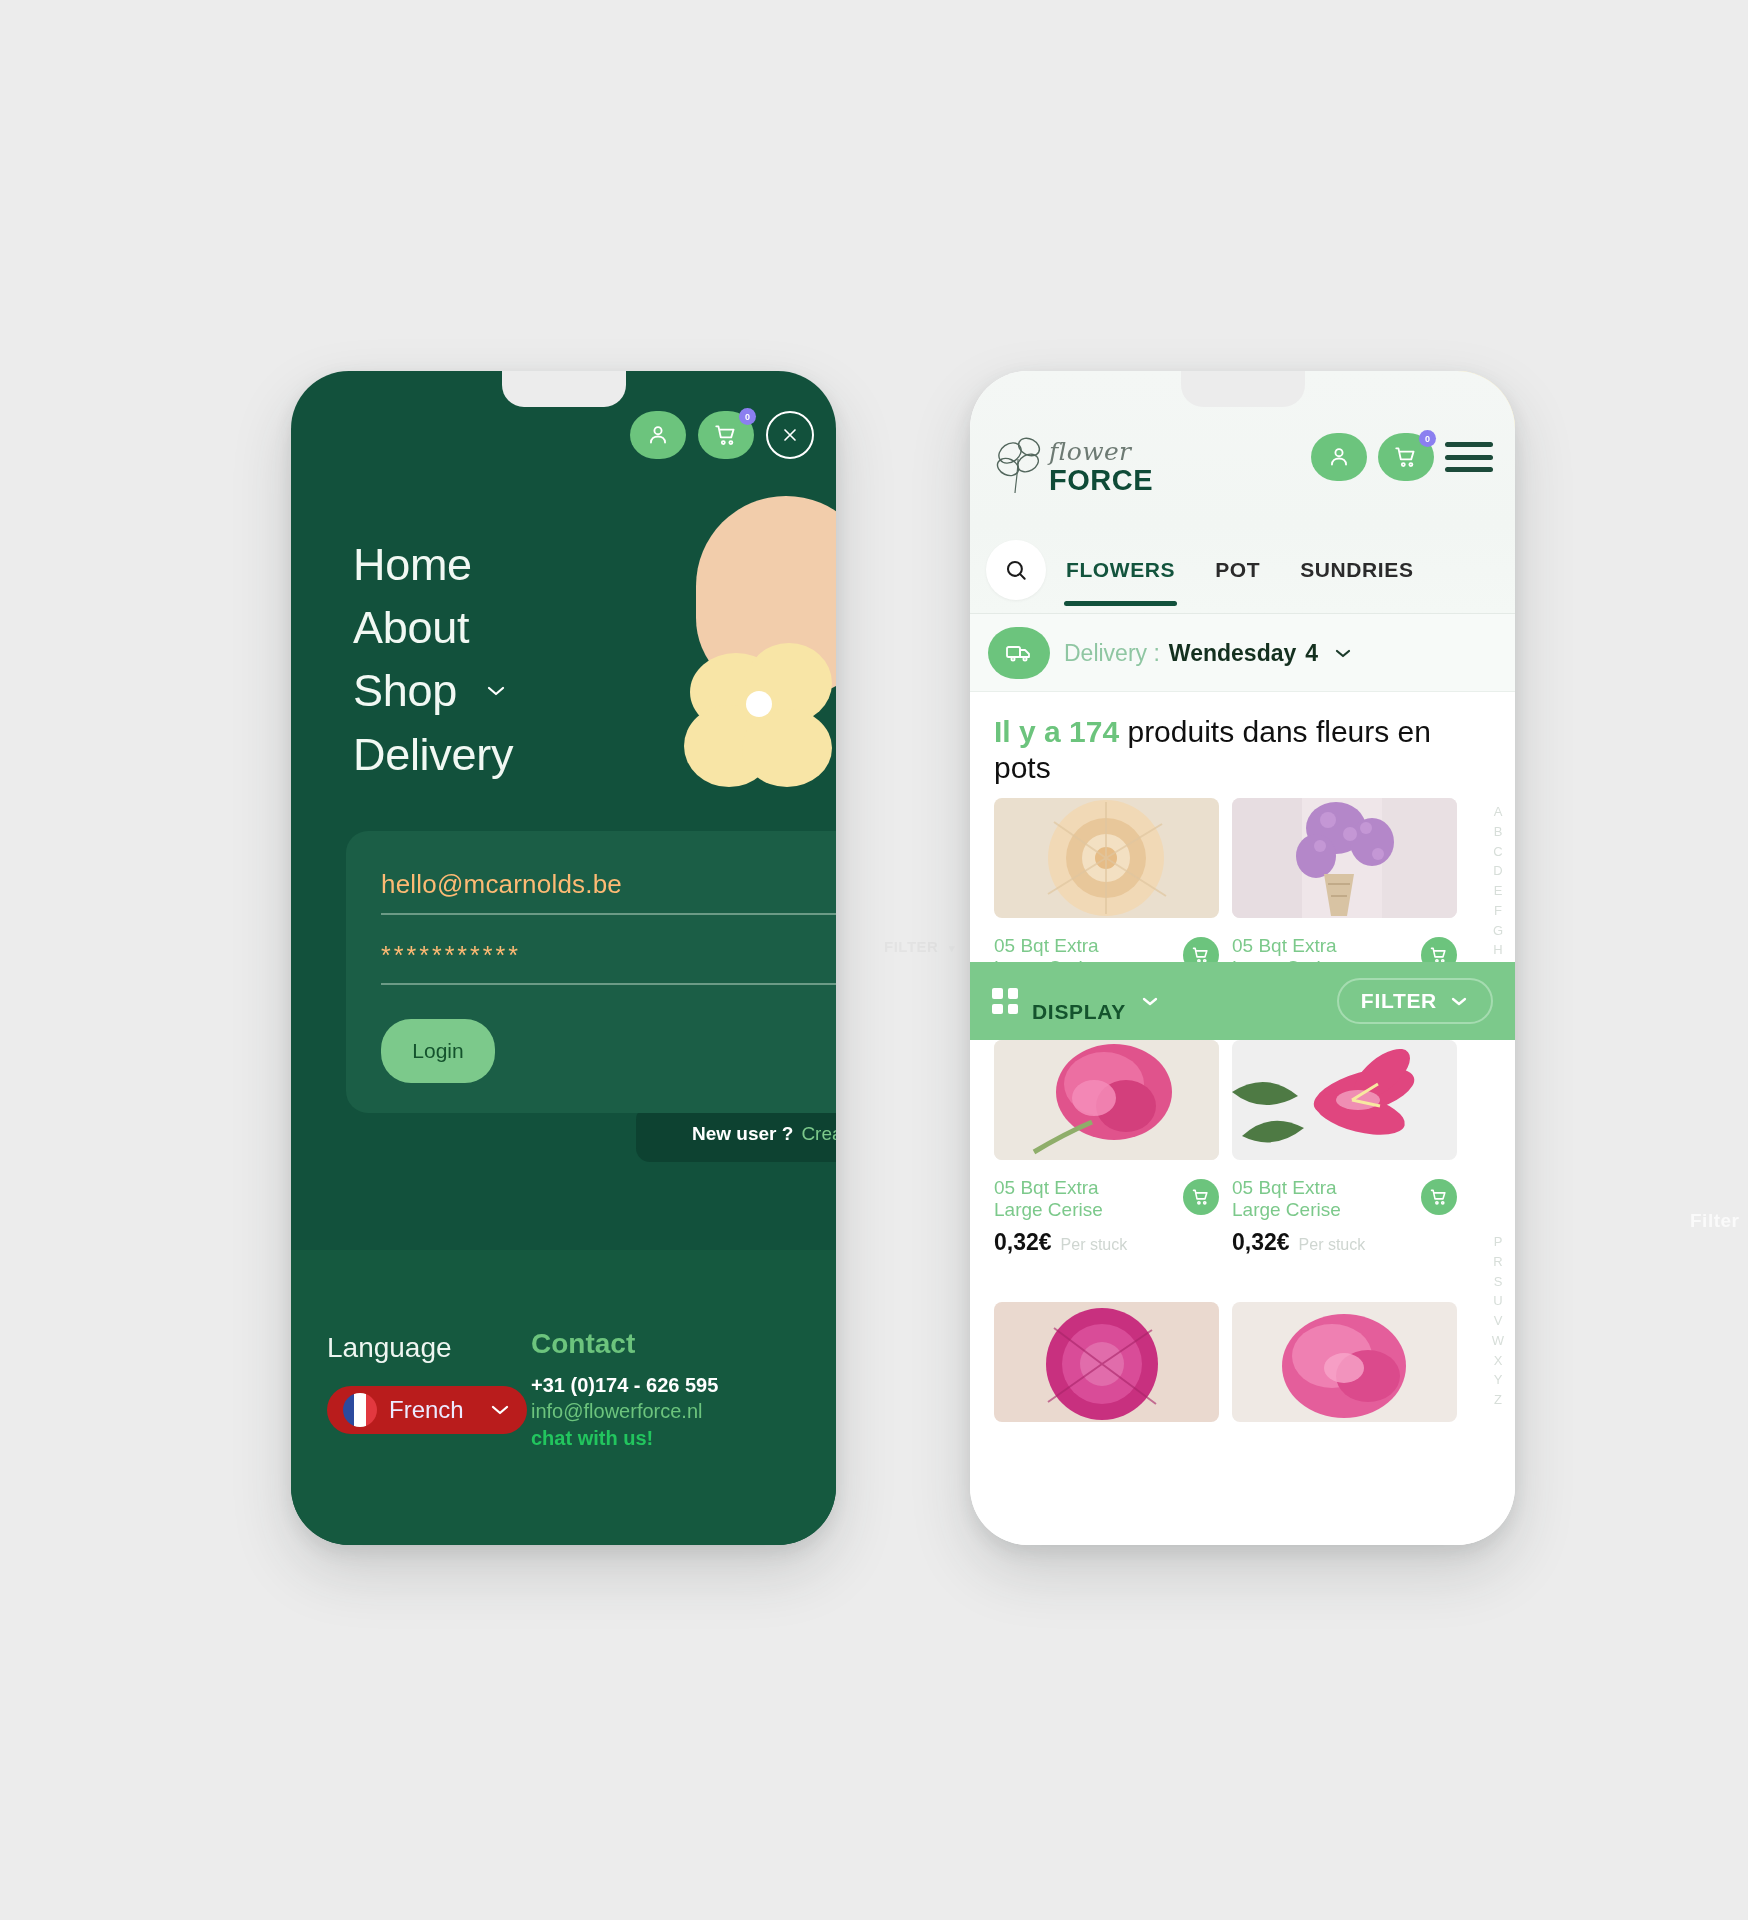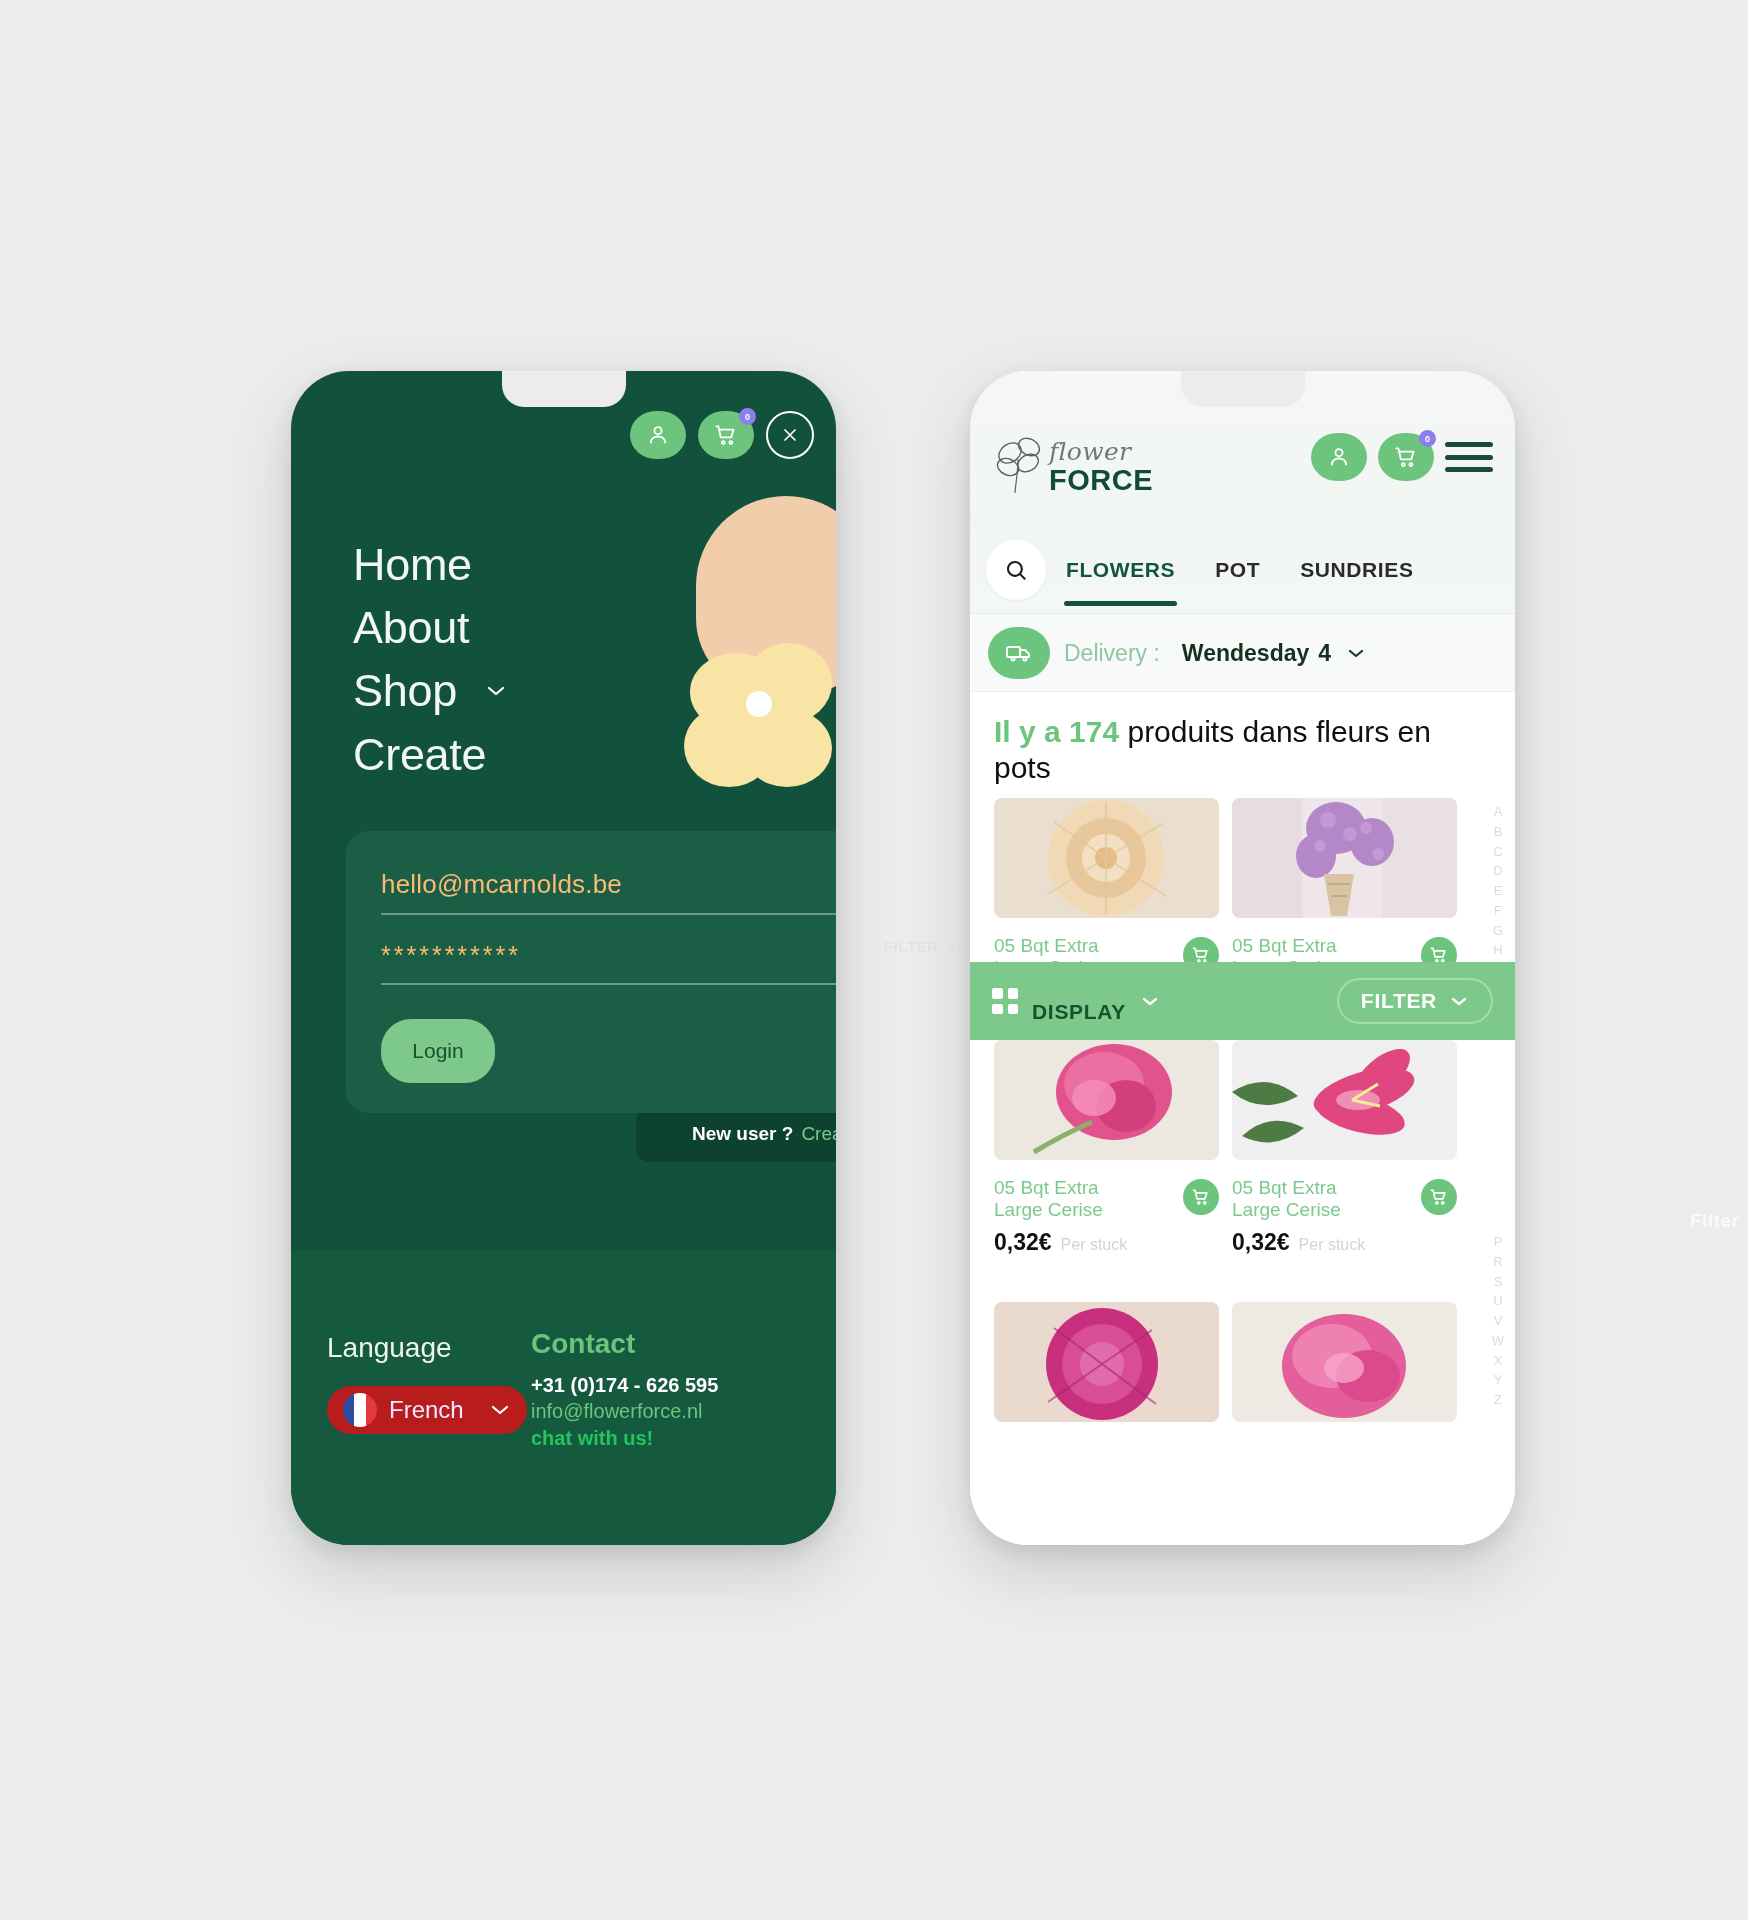--- a/index.html
+++ b/index.html
@@ -199,21 +199,21 @@
   .r-delivery{
     position:absolute;left:0;right:0;top:243px;height:78px;z-index:6;
     background:#f7faf8;display:flex;align-items:center;padding-left:18px;gap:14px;
   }
   .truck-pill{
     width:62px;height:52px;border-radius:28px/26px;background:#6cc47d;
     display:flex;align-items:center;justify-content:center;flex:0 0 62px;cursor:pointer;
   }
   .delivery-text{display:flex;align-items:center;gap:9px;cursor:pointer;}
   .delivery-text .dl{color:#8fc6a2;font-size:23px;}
-  .delivery-text .dv{color:#14301f;font-size:23px;font-weight:700;margin-left:13px;}
+  .delivery-text .dv{color:#14301f;font-size:23px;font-weight:700;}
   .delivery-text .dn{color:#14301f;font-size:23px;font-weight:700;}
   .r-delivery .dline{position:absolute;left:0;right:0;bottom:0;height:1px;background:#e9efeb;}
 
   .r-body{position:absolute;left:0;right:0;top:321px;bottom:0;background:#ffffff;z-index:6;overflow:hidden;}
   .count-head{
     padding:22px 24px 12px 24px;font-size:30px;line-height:1.2;color:#101010;font-weight:400;
   }
   .count-head .hl{color:#6cc47d;font-weight:700;}
 
   .grid{display:flex;gap:13px;padding:0 24px;}
@@ -305,21 +305,21 @@
       <div class="nav-row">
         <span class="nav-label">About</span>
       </div>
       <div class="nav-row">
         <span class="nav-label">Shop</span>
         <svg width="26" height="16" viewBox="0 0 26 16" fill="none" stroke="#ffffff" stroke-width="2.2" stroke-linecap="round" stroke-linejoin="round">
           <path d="M6 5l7 6 7-6"></path>
         </svg>
       </div>
       <div class="nav-row">
-        <span class="nav-label">Create</span>
+        <span class="nav-label">Delivery</span>
       </div>
     </nav>
 
     <div class="login-card">
       <div class="field f-email">
         <span class="val" title="Email address">hello@mcarnolds.be</span>
         <div class="rule"></div>
       </div>
       <div class="field f-pass">
         <span class="val pw" title="Password">***********</span>

